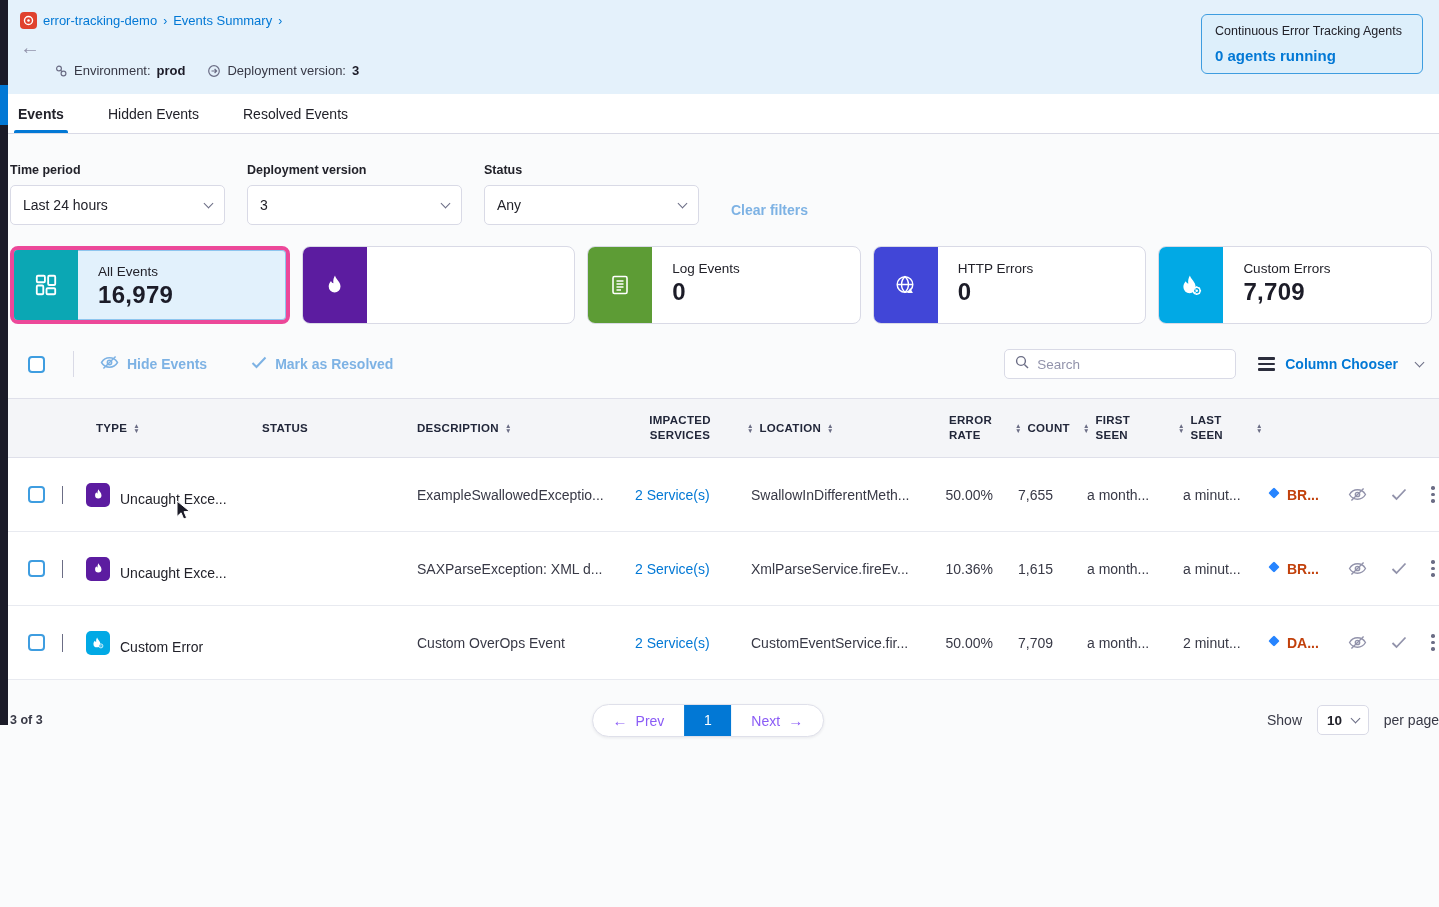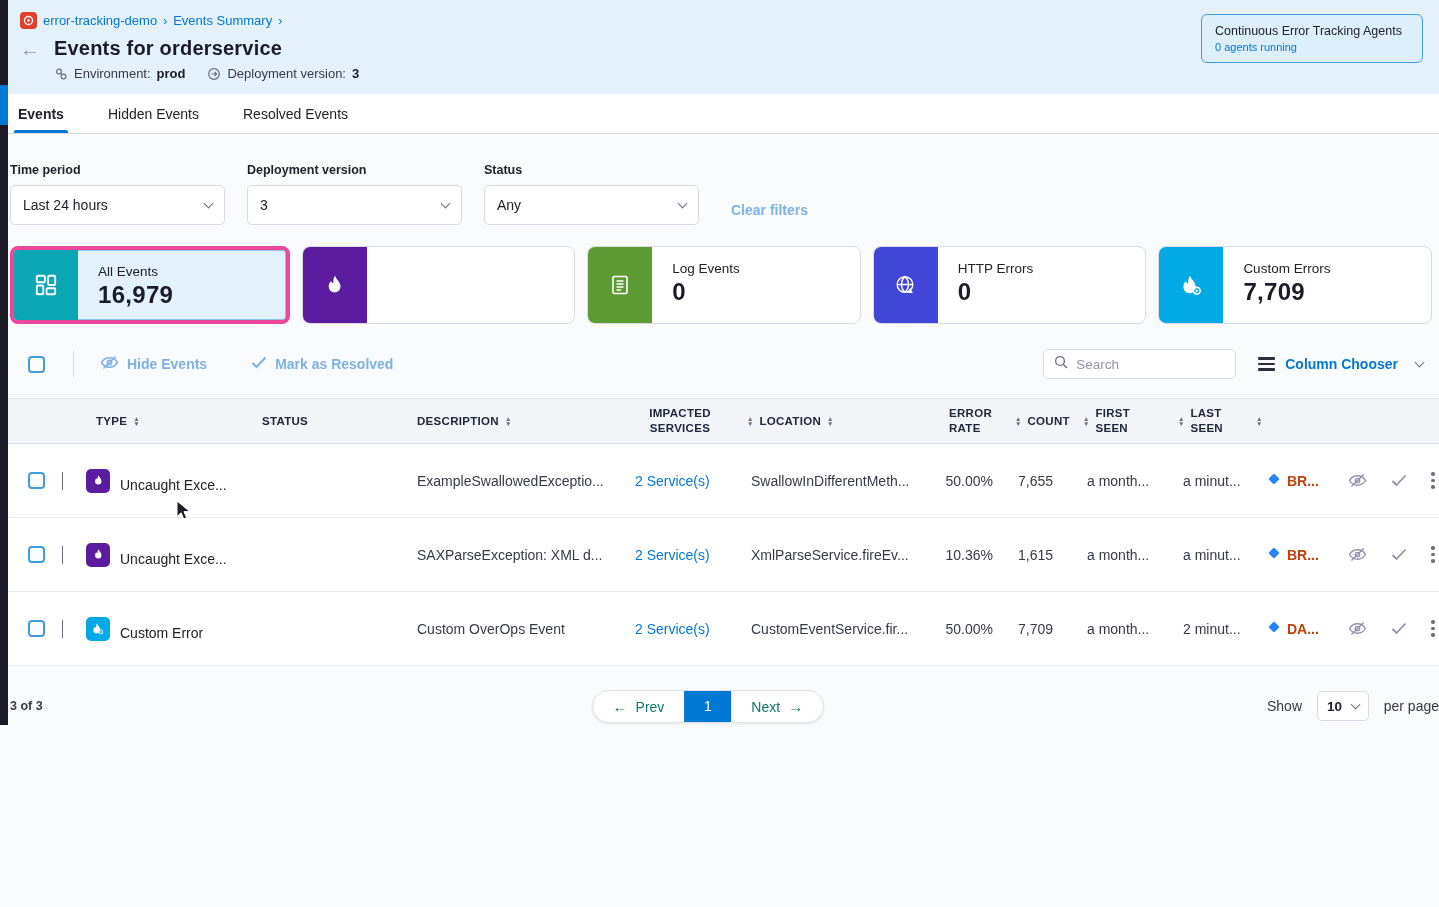--- a/index.html
+++ b/index.html
@@ -20,21 +20,21 @@
   .bc-sep { color:#0278d5; font-size:12px; }
   .title-row { display:flex; align-items:center; gap:12px; margin-top:8px; }
   .back-arrow { color:#9293ab; font-size:20px; line-height:1; cursor:pointer; width:22px; }
   .page-title { font-size:20px; font-weight:700; color:#1c1c28; letter-spacing:.2px; }
   .meta-row { display:flex; align-items:center; gap:22px; margin-left:34px; margin-top:6px; font-size:13px; color:#383946; }
   .meta-item { display:flex; align-items:center; gap:6px;justify-content:center; }
   .meta-item b { color:#1c1c28; }
   .meta-icon svg { display:block; }
   .agents-box { position:absolute; top:14px; right:16px; width:222px; background:#ddeffb; border:1.5px solid #3e9de0; border-radius:6px; padding:9px 13px; }
   .agents-title { font-size:12.5px; color:#22222a; }
-  .agents-link { font-size:11px; color:#0278d5; margin-top:3px; cursor:pointer; }
+  .agents-link { font-size:15px; color:#0278d5; margin-top:9px; cursor:pointer;font-weight:bold; }
 
   
   .tabbar { background:#ffffff; border-bottom:1px solid #d9dae6; height:40px; display:flex; align-items:stretch; padding-left:18px; gap:44px; }
   .tab { display:flex; align-items:center; font-size:14px; color:#22222a; cursor:pointer; position:relative; }
   .tab.active { font-weight:700; }
   .tab.active::after { content:""; position:absolute; left:-4px; right:-4px; bottom:0; height:3px; background:#0278d5; border-radius:2px 2px 0 0; }
 
   
   .content { background:#fafbfc; }
 
@@ -57,33 +57,33 @@
   .card-body { padding:14px 0 0 20px; }
   .card-label { font-size:13.5px; color:#22222a; }
   .card-value { font-size:24px; font-weight:700; color:#1c1c28; margin-top:2px; letter-spacing:.3px; }
 
   
   .toolbar { display:flex; align-items:center; padding:24px 16px 0 28px; height:56px; }
   .checkbox { width:17px; height:17px; border:2px solid #3e9de0; border-radius:4px; background:#fff; cursor:pointer; flex:none; }
   .tb-divider { width:1px; height:26px; background:#d9dae6; margin:0 26px 0 28px; }
   .tb-btn { display:flex; align-items:center; gap:8px; font-size:14px; font-weight:700; color:#7db2e4; cursor:pointer; margin-right:44px; }
   .tb-right { margin-left:auto; display:flex; align-items:center; gap:22px; }
-  .search-box { width:193px; height:30px; background:#fff; border:1px solid #d9dae6; border-radius:5px; display:flex; align-items:center; padding:0 10px; gap:8px; }
+  .search-box { width:232px; height:30px; background:#fff; border:1px solid #d9dae6; border-radius:5px; display:flex; align-items:center; padding:0 10px; gap:8px; }
   .search-box input { border:none; outline:none; background:transparent; font-size:13.5px; color:#383946; width:100%; font-family:inherit; }
   .search-box input::placeholder { color:#9293ab; }
   .col-chooser { display:flex; align-items:center; gap:10px; cursor:pointer; }
   .col-chooser .label { font-size:14px; font-weight:700; color:#0278d5; }
   .hamburger { display:flex; flex-direction:column; gap:3px; }
   .hamburger i { display:block; width:17px; height:2.5px; background:#2b2d3c; border-radius:1px; }
   .col-chooser .chev { margin-left:8px; }
 
   
   .etable { margin-top:18px; }
   .trow { display:grid; grid-template-columns:48px 36px 166px 155px 220px 110px 190px 70px 68px 95px 86px 70px 1fr; align-items:center; }
-  .thead { background:#f4f5f8; border-top:1px solid #dfe0ea; border-bottom:1px solid #dfe0ea; height:46px; }
+  .thead { background:#f4f5f8; border-top:1px solid #dfe0ea; border-bottom:1px solid #dfe0ea; height:60px; }
   .th { font-size:11.5px; font-weight:700; color:#22273a; letter-spacing:.3px; display:flex; align-items:center; gap:6px; padding-left:12px; line-height:1.3; }
   .th.center { justify-content:center; text-align:center; padding-left:0; }
   .th.wrap { white-space:normal; }
   .sort { display:inline-flex; flex-direction:column; color:#6b6d85; font-size:6.5px; line-height:5px; letter-spacing:0; }
   .sort::before { content:"▲"; } .sort::after { content:"▼"; }
   .tr { background:#fff; height:74px; border-bottom:1px solid #e8eaf0; }
   .tr:first-of-type { border-top:0; }
   .cell { font-size:14px; color:#383946; padding-left:12px; white-space:nowrap; }
   .cell-check { padding-left:28px; }
   .chev-right { width:7px; height:7px; border-right:1.6px solid #6b6d85; border-bottom:1.6px solid #6b6d85; transform:rotate(-45deg); margin-left:14px; cursor:pointer; }
@@ -102,21 +102,21 @@
   .ticket-cell { display:flex; align-items:center; gap:6px; padding-left:23px; font-size:14px; font-weight:700; color:#c2410c; cursor:pointer; }
   .actions-cell { display:flex; align-items:center; gap:24px; padding-left:34px; }
   .action-icon { cursor:pointer; display:flex; }
   .kebab { display:flex; flex-direction:column; gap:3px; cursor:pointer; }
   .kebab i { width:3.5px; height:3.5px; border-radius:50%; background:#6b6d85; }
 
   
   .pagerow { display:flex; align-items:center; padding:22px 0 0 10px; position:relative; height:58px; }
   .page-summary { font-size:12.5px; font-weight:700; color:#383946; }
   .pager { position:absolute; left:50%; transform:translateX(-55%); display:flex; align-items:stretch; height:33px; background:#fff; border:1px solid #dfe0ea; border-radius:17px; overflow:hidden; box-shadow:0 1px 3px rgba(30,30,50,.08); }
-  .pager .pg-btn { display:flex; align-items:center; gap:8px; padding:16px 20px; font-size:14px; color:#0f766e; cursor:pointer; }
+  .pager .pg-btn { display:flex; align-items:center; gap:8px; padding:16px 20px; font-size:14px; color:#8b5cf6; cursor:pointer; }
   .pager .pg-page { width:47px; background:#0278d5; color:#fff; display:flex; align-items:center; justify-content:center; font-size:14px; cursor:pointer; }
   .arrow-l::before { content:"←"; font-size:15px; }
   .arrow-r::after { content:"→"; font-size:15px; }
   .show-group { margin-left:auto; display:flex; align-items:center; gap:15px; font-size:14px; color:#383946; padding-right:0; white-space:nowrap; overflow:hidden; width:172px; flex:none; }
   .show-select { width:52px; height:30px; background:#fff; border:1px solid #d9dae6; border-radius:5px; display:flex; align-items:center; justify-content:space-between; padding:0 9px; font-size:13.5px; font-weight:700; color:#22222a; cursor:pointer; }
 
   
   .mouse-cursor { position:absolute; left:176px; top:500px; z-index:99; pointer-events:none; }
 </style>
 </head>
@@ -134,21 +134,20 @@
           <circle cx="6" cy="6" r="1.4" fill="#fff"></circle>
         </svg>
     </span>
     <span class="bc-link">error-tracking-demo</span>
     <span class="bc-sep">›</span>
     <span class="bc-link">Events Summary</span>
     <span class="bc-sep">›</span>
   </div>
   <div class="title-row">
     <span class="back-arrow">←</span>
-    <h1 class="page-title">Events for orderservice</h1>
   </div>
   <div class="meta-row">
     <span class="meta-item">
       <span class="meta-icon">
         <svg width="14" height="14" viewBox="0 0 14 14" fill="none" stroke="#6b6d85" stroke-width="1.2">
             <circle cx="5" cy="4.5" r="2.4"></circle>
             <circle cx="9.5" cy="9.5" r="2.4"></circle>
             <path d="M6.8 6.3l1 1.2"></path>
           </svg>
       </span>

